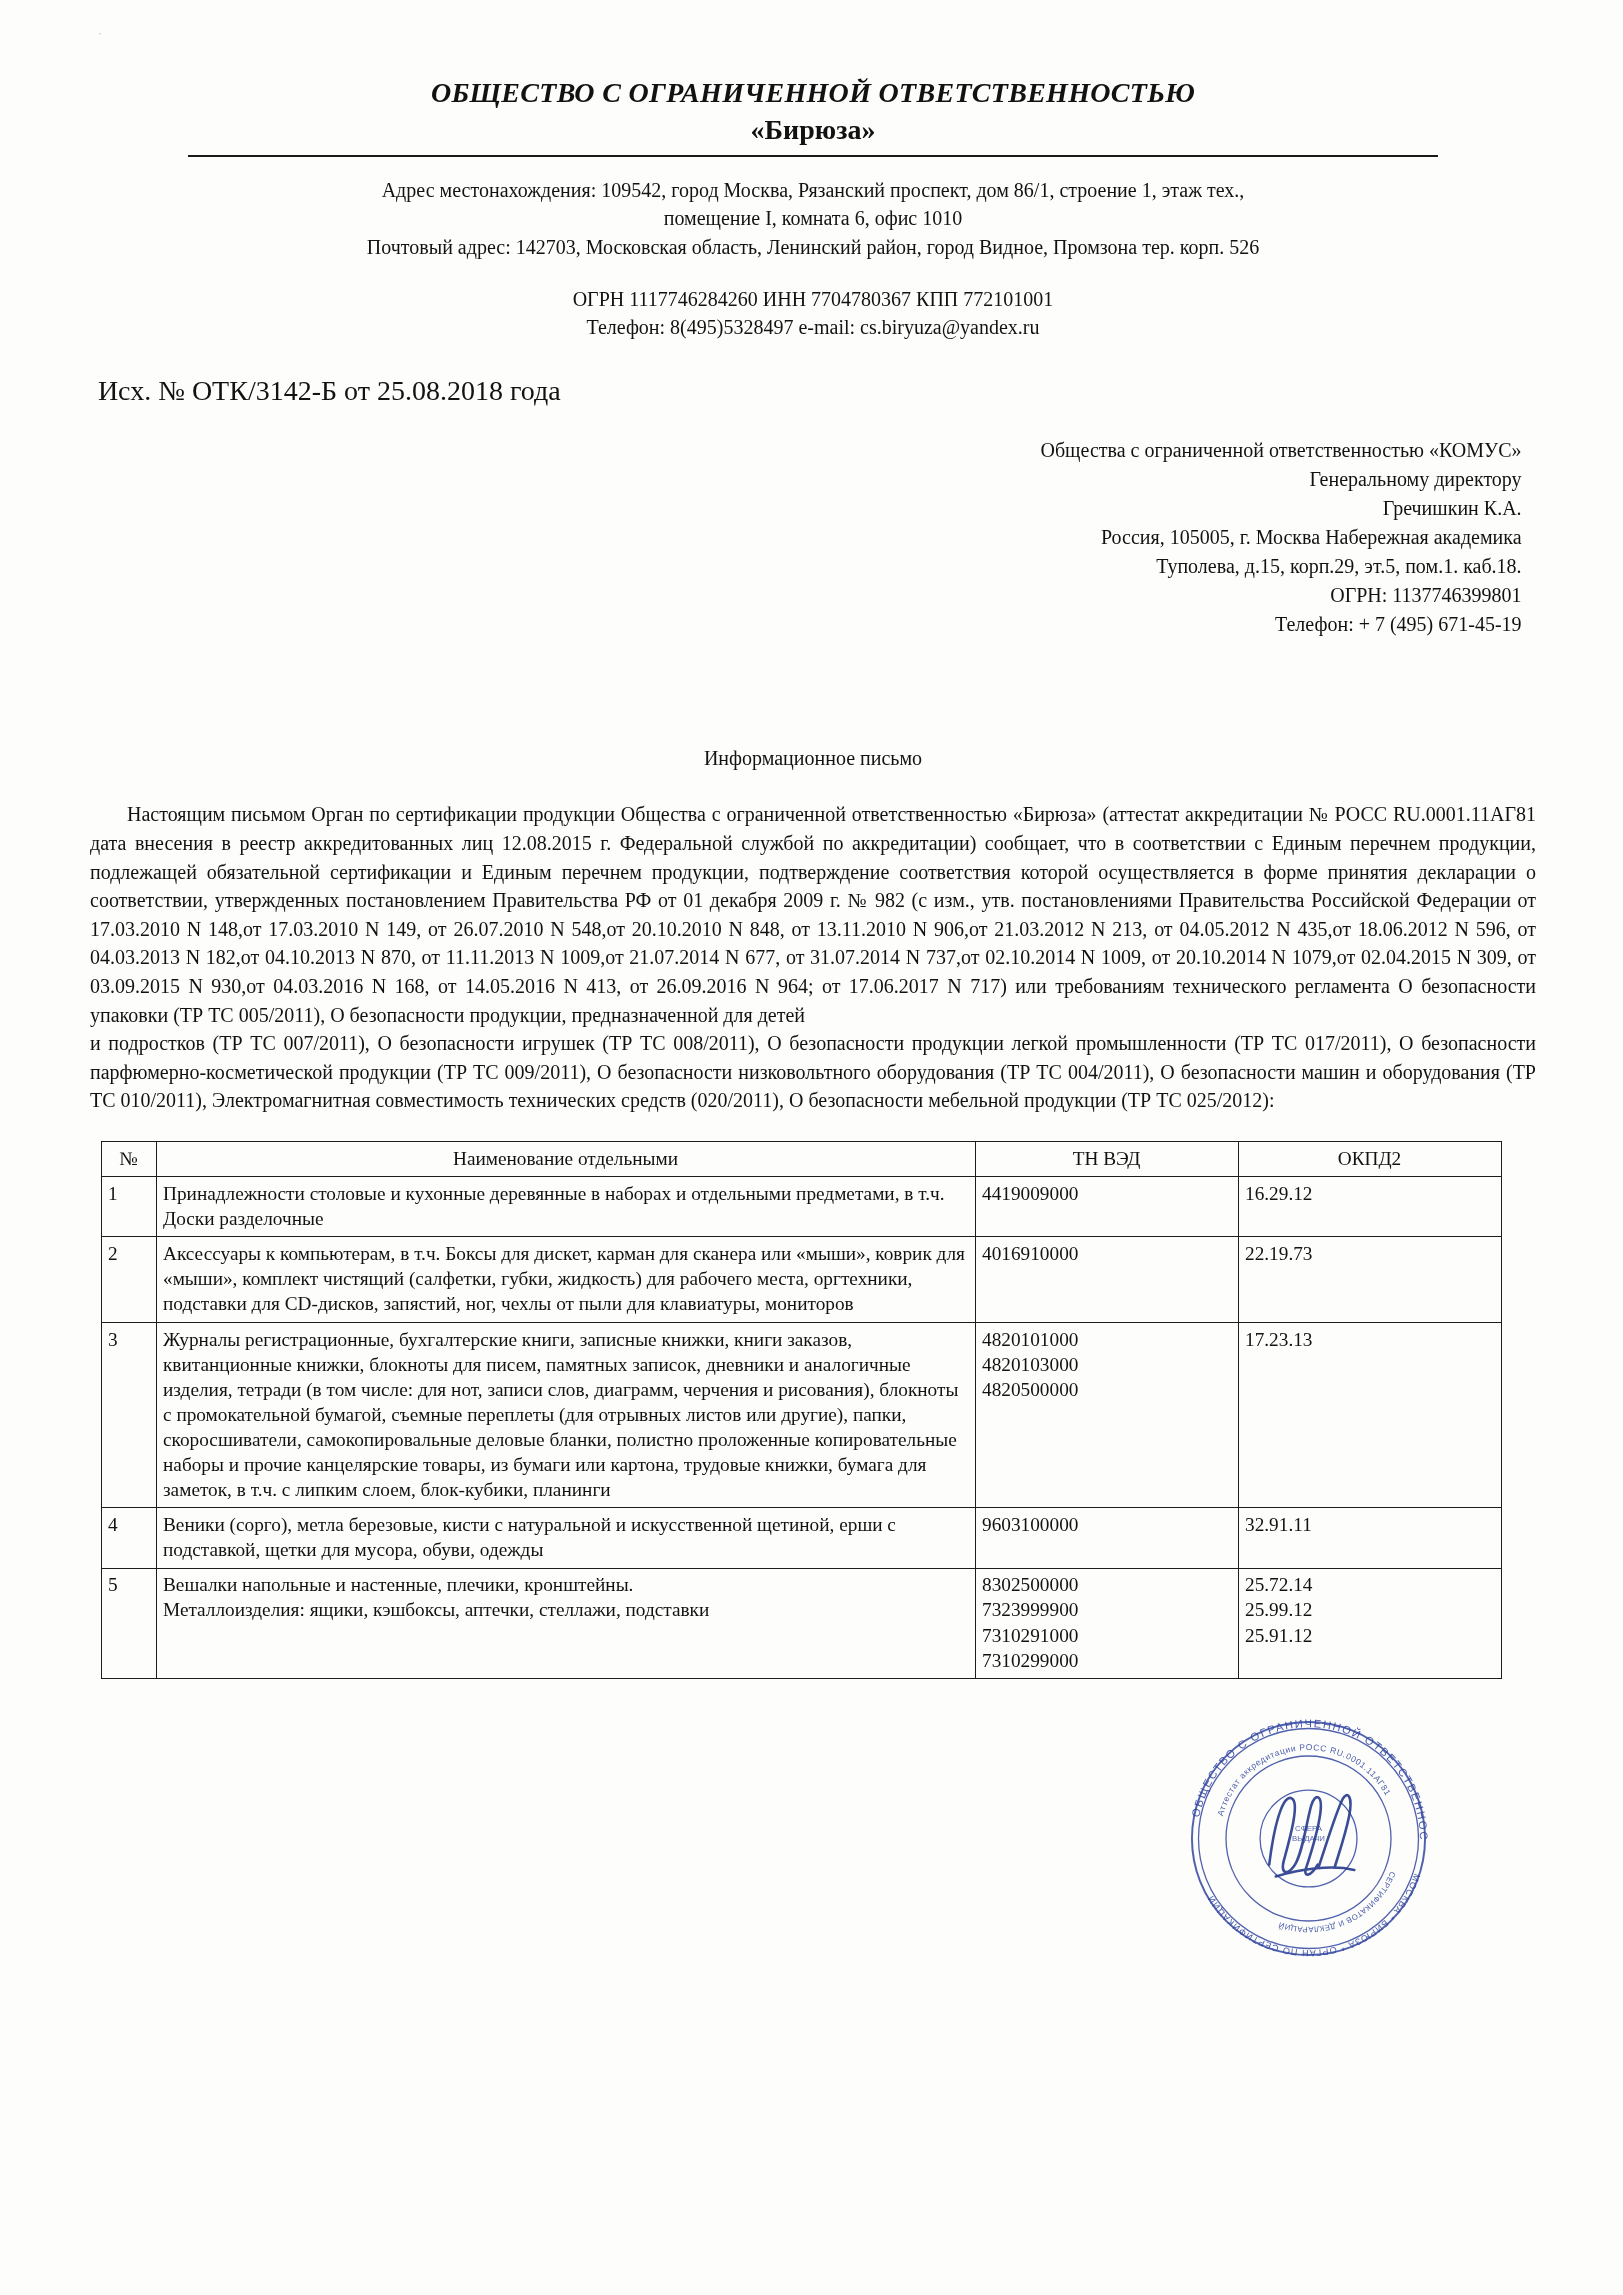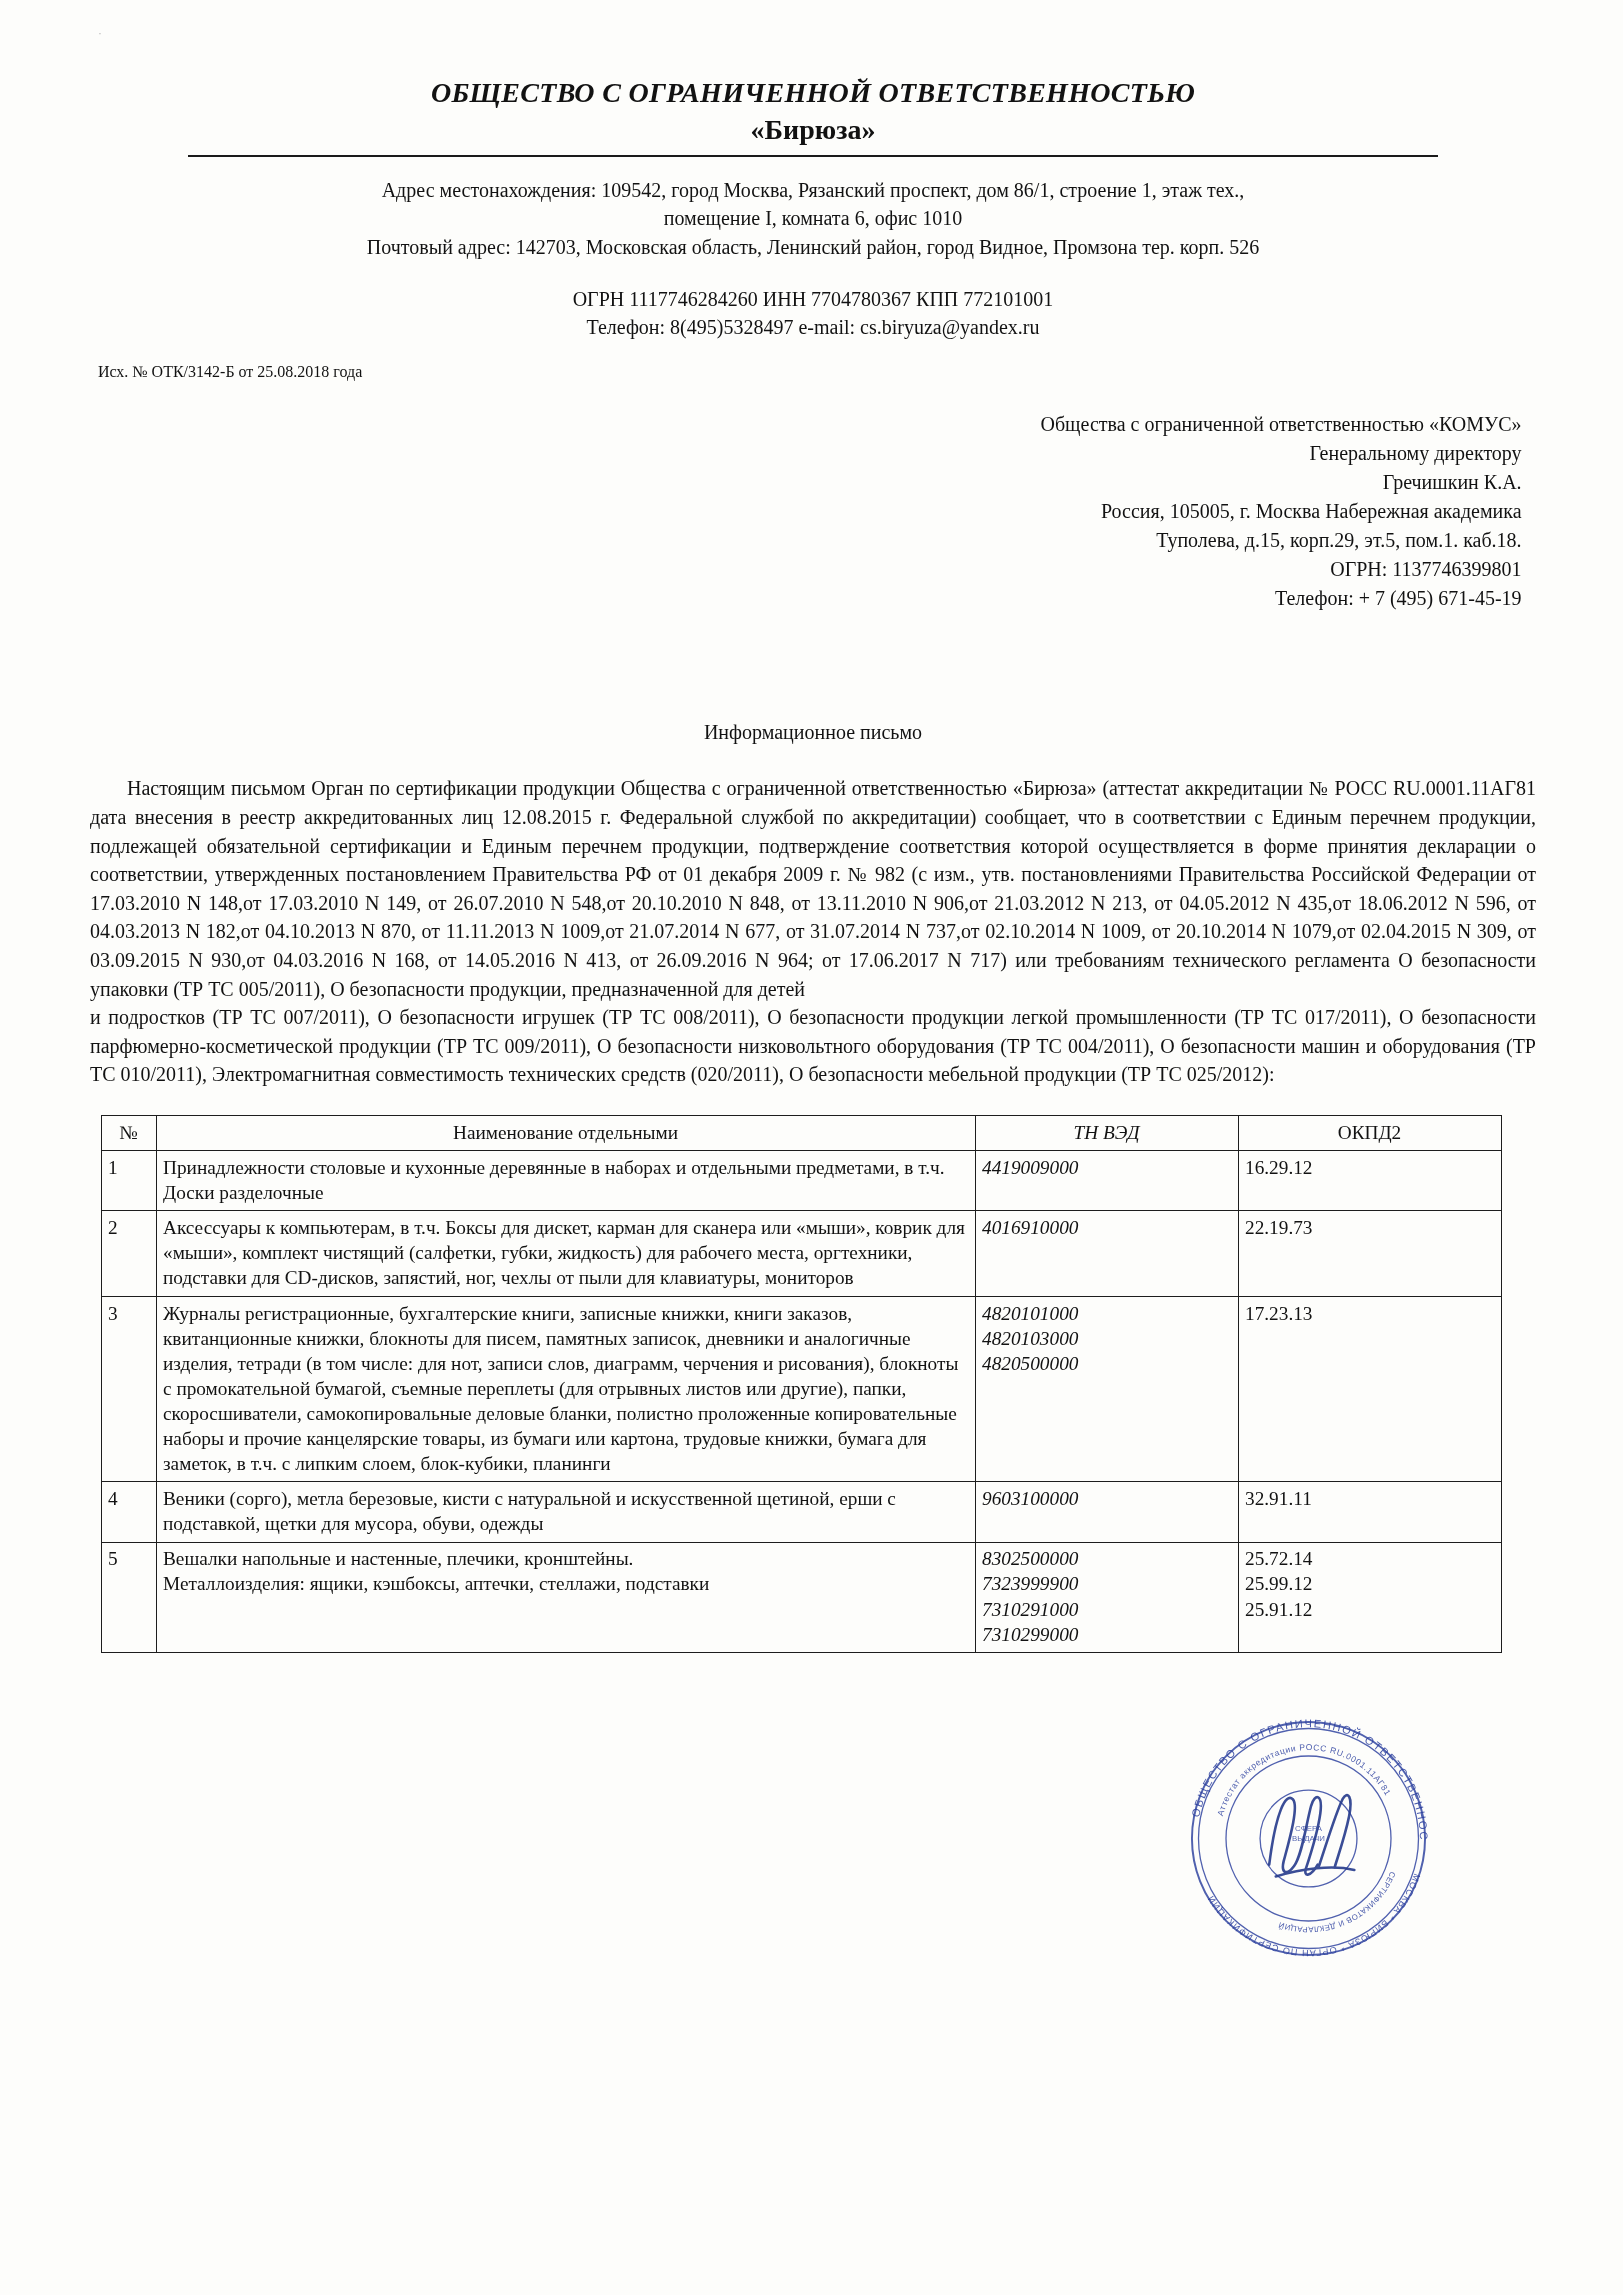--- a/index.html
+++ b/index.html
@@ -58,22 +58,22 @@
     margin-top: 19px;
   }
   .addr-line { margin: 0; }
   .reg-block {
     text-align: center;
     font-size: 20px;
     line-height: 1.42;
     margin-top: 23.6px;
   }
   .outgoing {
-    font-size: 16px;
-    margin-top: 22px;
+    font-size: 28px;
+    margin-top: 34px;
     margin-left: 7.9px;
   }
 
   
   .addressee {
     margin-top: 29px;
     text-align: right;
     font-size: 20px;
     line-height: 1.45;
     padding-right: 14.4px;
@@ -111,21 +111,21 @@
     padding: 3.9px 6.5px 5.2px 6.5px;
     vertical-align: top;
     line-height: 1.30;
   }
   table.products th {
     text-align: center;
     font-weight: normal;
   }
   .col-num   { width: 41px;  text-align: center; }
   .col-name  { width: 805px; }
-  .col-tnved { width: 249px; font-style: italic; }
+  .col-tnved { width: 249px; }
   .col-okpd  { width: 249px; }
   td.col-num { text-align: left; padding-left: 9.2px; }
   td.col-tnved, td.col-okpd { padding-left: 15.7px; }
   .nowrapline { white-space: pre-line; }
 
   
   .stamp {
     position: absolute;
     left: 1171px;
     top: 1701px;

